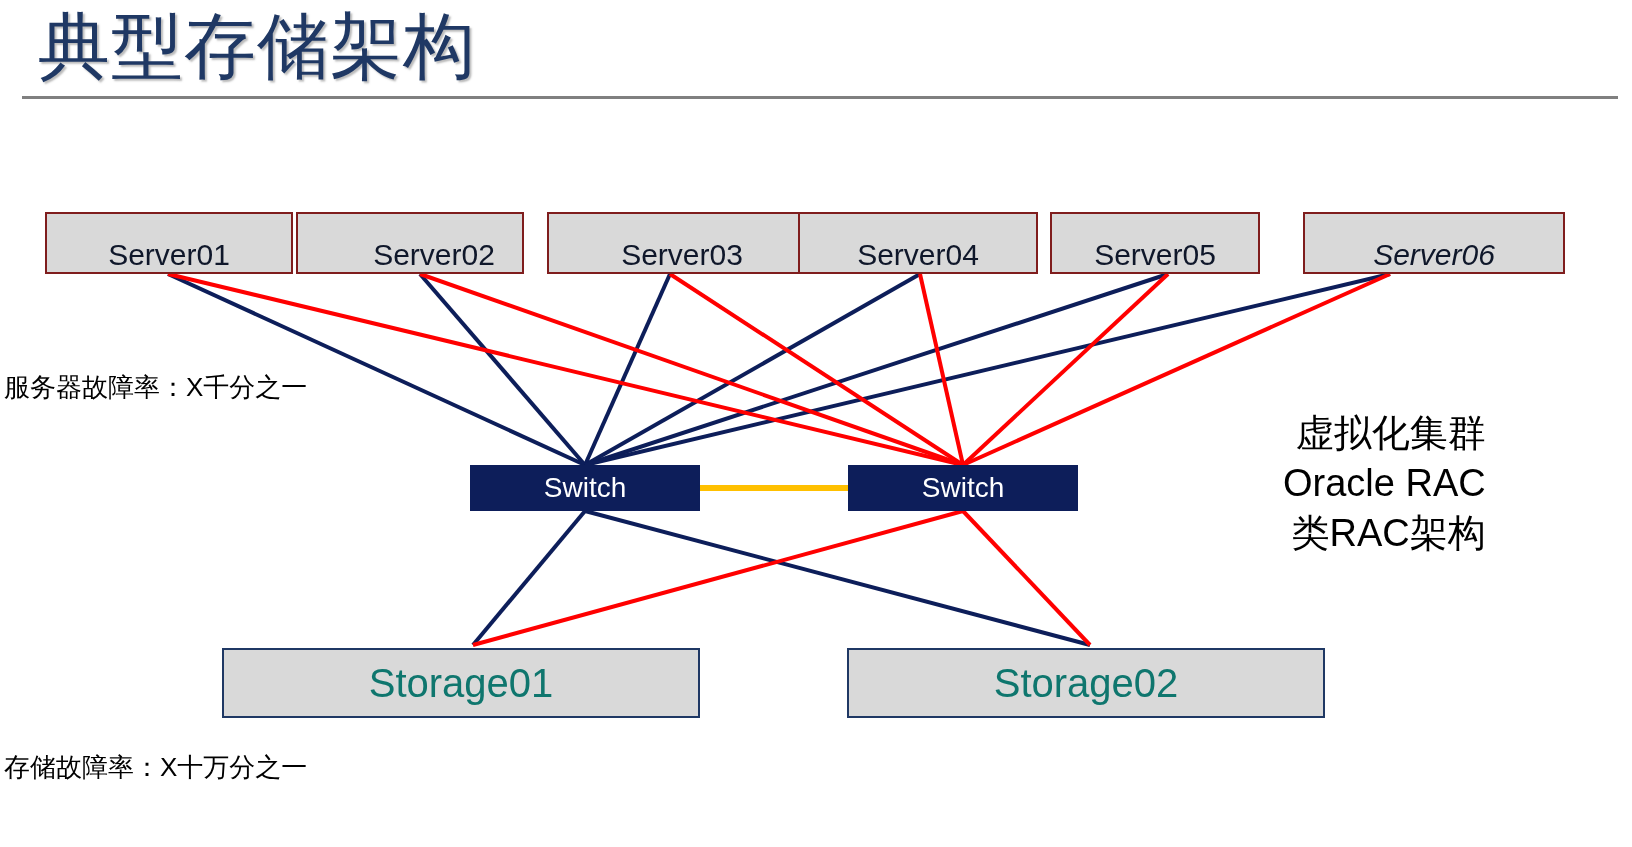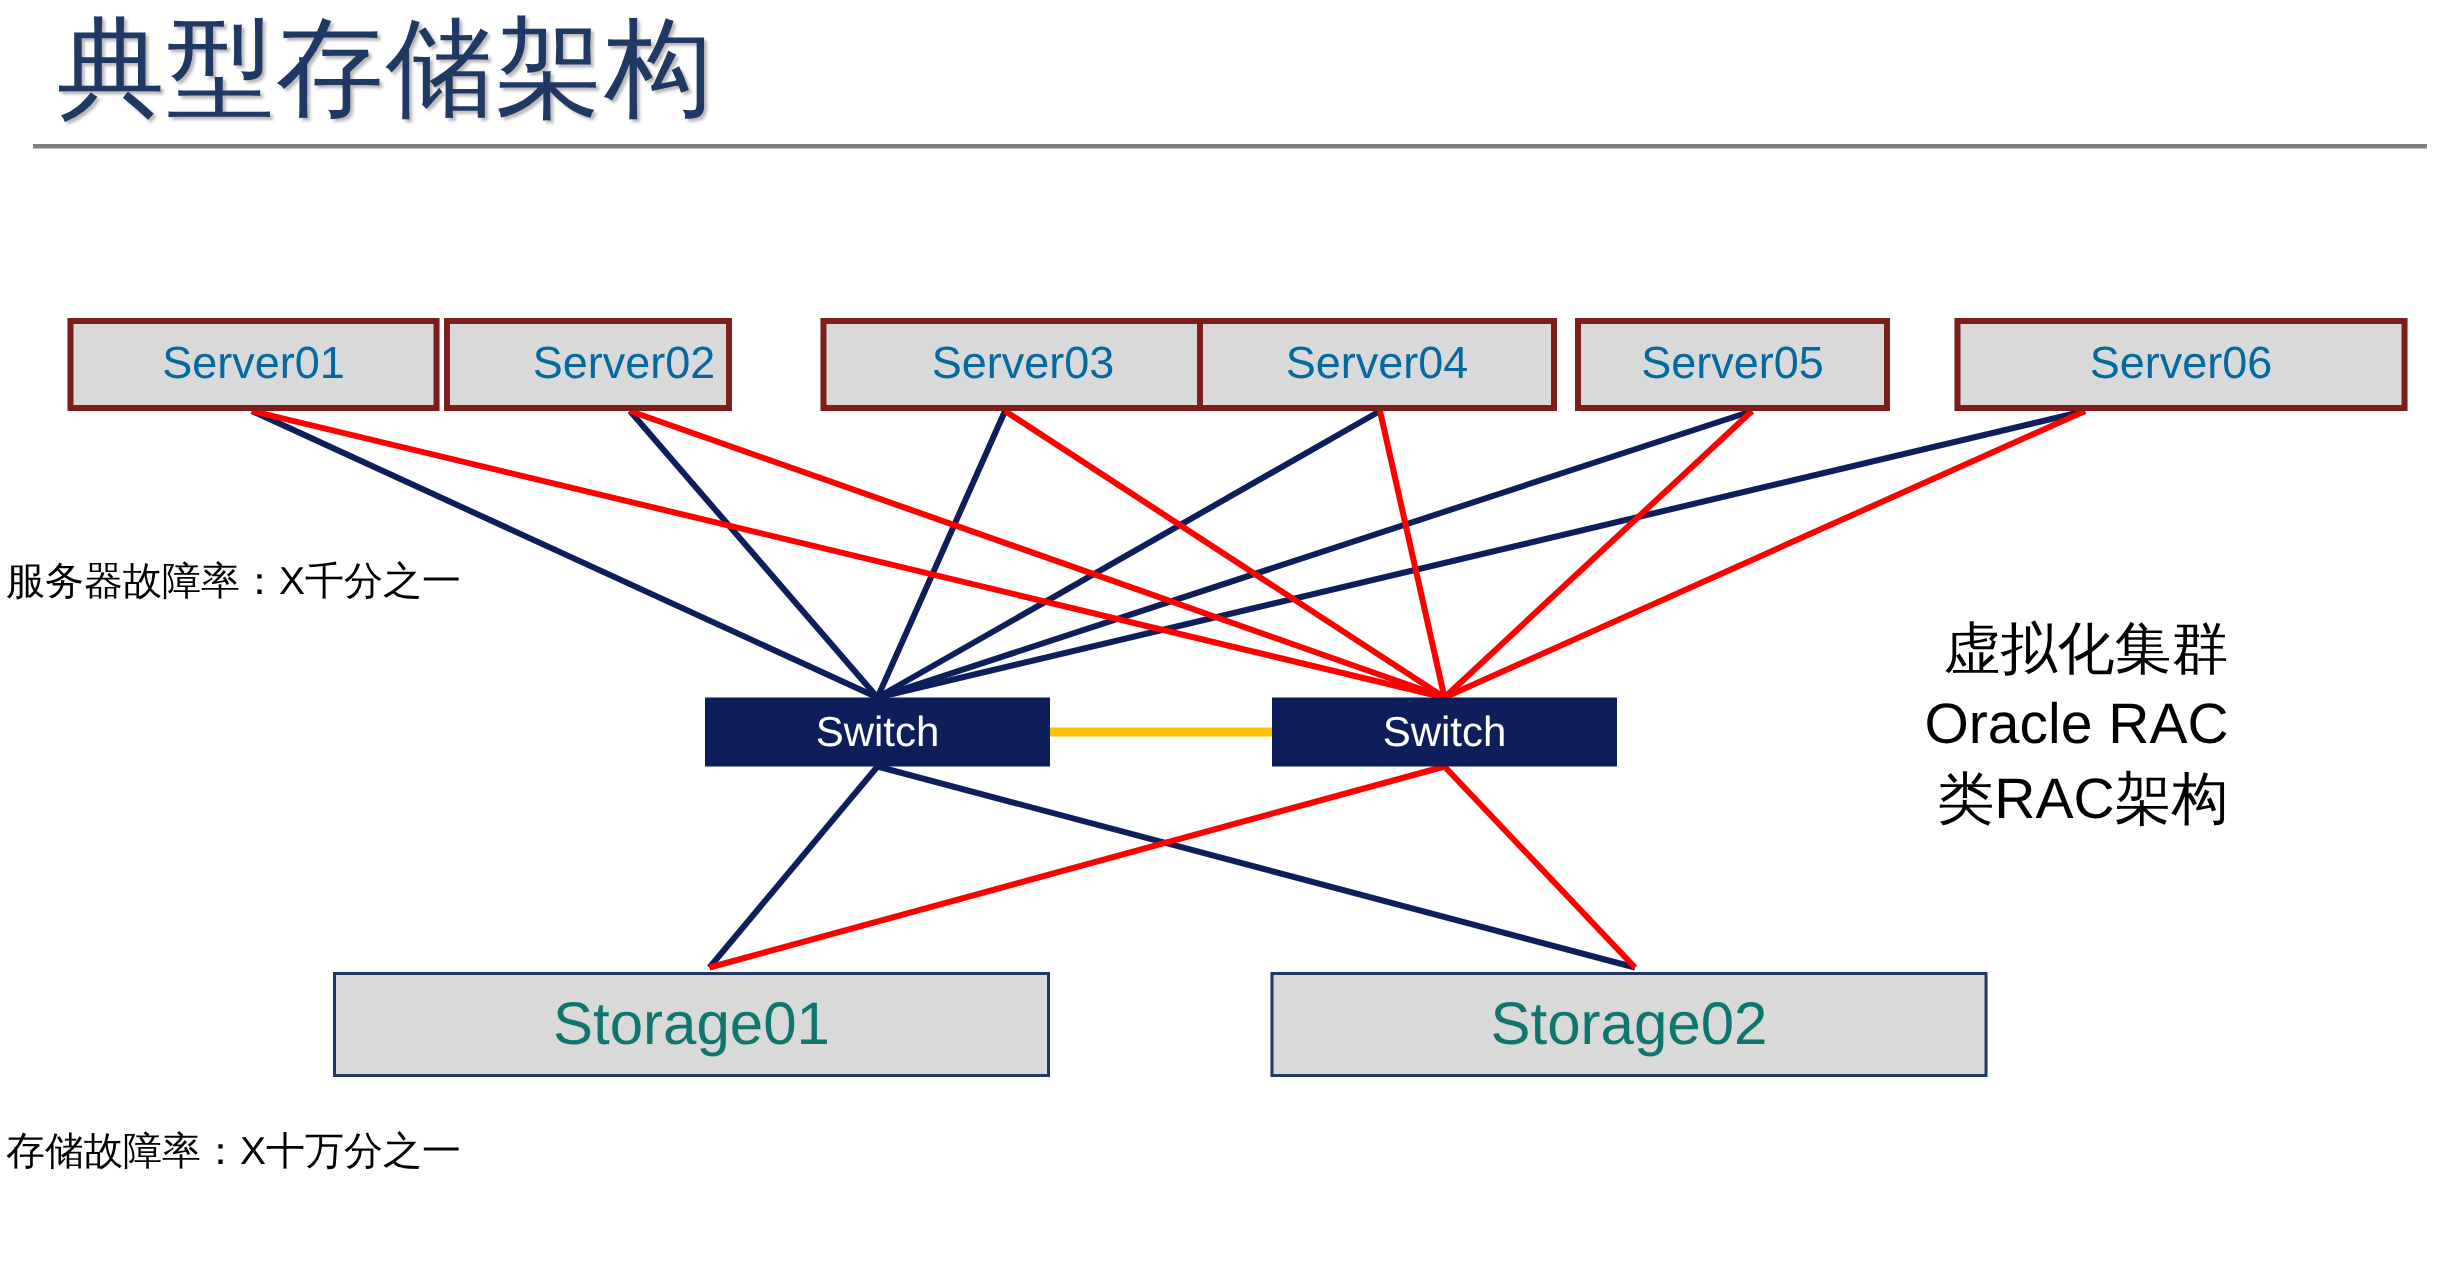--- a/index.html
+++ b/index.html
@@ -53,25 +53,26 @@
   .node {
     position: absolute;
     box-sizing: border-box;
     display: flex;
     align-items: center;
     justify-content: center;
     white-space: nowrap;
   }
   .node.server {
     background: #D9D9D9;
-    border: 4px solid #7f1d1d;
-    color: #0369a1;
+    border: 2px solid #7f1d1d;
+    color: #0f172a;
     font-size: 30px;
     height: 62px;
     top: 212px;
+    align-items: flex-end;
   }
   .node.storage {
     background: #D9D9D9;
     border: 2px solid #1F3864;
     color: #0f766e;
     font-size: 40px;
     height: 70px;
     top: 648px;
   }
   .node.switch {
@@ -146,33 +147,33 @@
       </g>
     <g id="g-link-inter">
         <line x1="700" y1="488" x2="848" y2="488" stroke="#FFC000" stroke-width="6" stroke-linecap="butt"></line>
       </g>
   </svg>
 
   <div id="servers-layer">
       <div class="node server" style="left: 45px; width: 248px;">
         <span>Server01</span>
       </div>
-      <div class="node server" style="left: 296px; width: 192px; padding-left: 48px;">
+      <div class="node server" style="left: 296px; width: 228px; padding-left: 48px;">
         <span>Server02</span>
       </div>
       <div class="node server" style="left: 547px; width: 270px;">
         <span>Server03</span>
       </div>
       <div class="node server" style="left: 798px; width: 240px;">
         <span>Server04</span>
       </div>
       <div class="node server" style="left: 1050px; width: 210px;">
         <span>Server05</span>
       </div>
-      <div class="node server" style="left: 1303px; width: 302px;">
+      <div class="node server" style="left: 1303px; width: 262px; font-style: italic;">
         <span>Server06</span>
       </div>
     </div>
   <div id="switches-layer">
       <div class="node switch" style="left: 470px; width: 230px;">
         <span>Switch</span>
       </div>
       <div class="node switch" style="left: 848px; width: 230px;">
         <span>Switch</span>
       </div>

